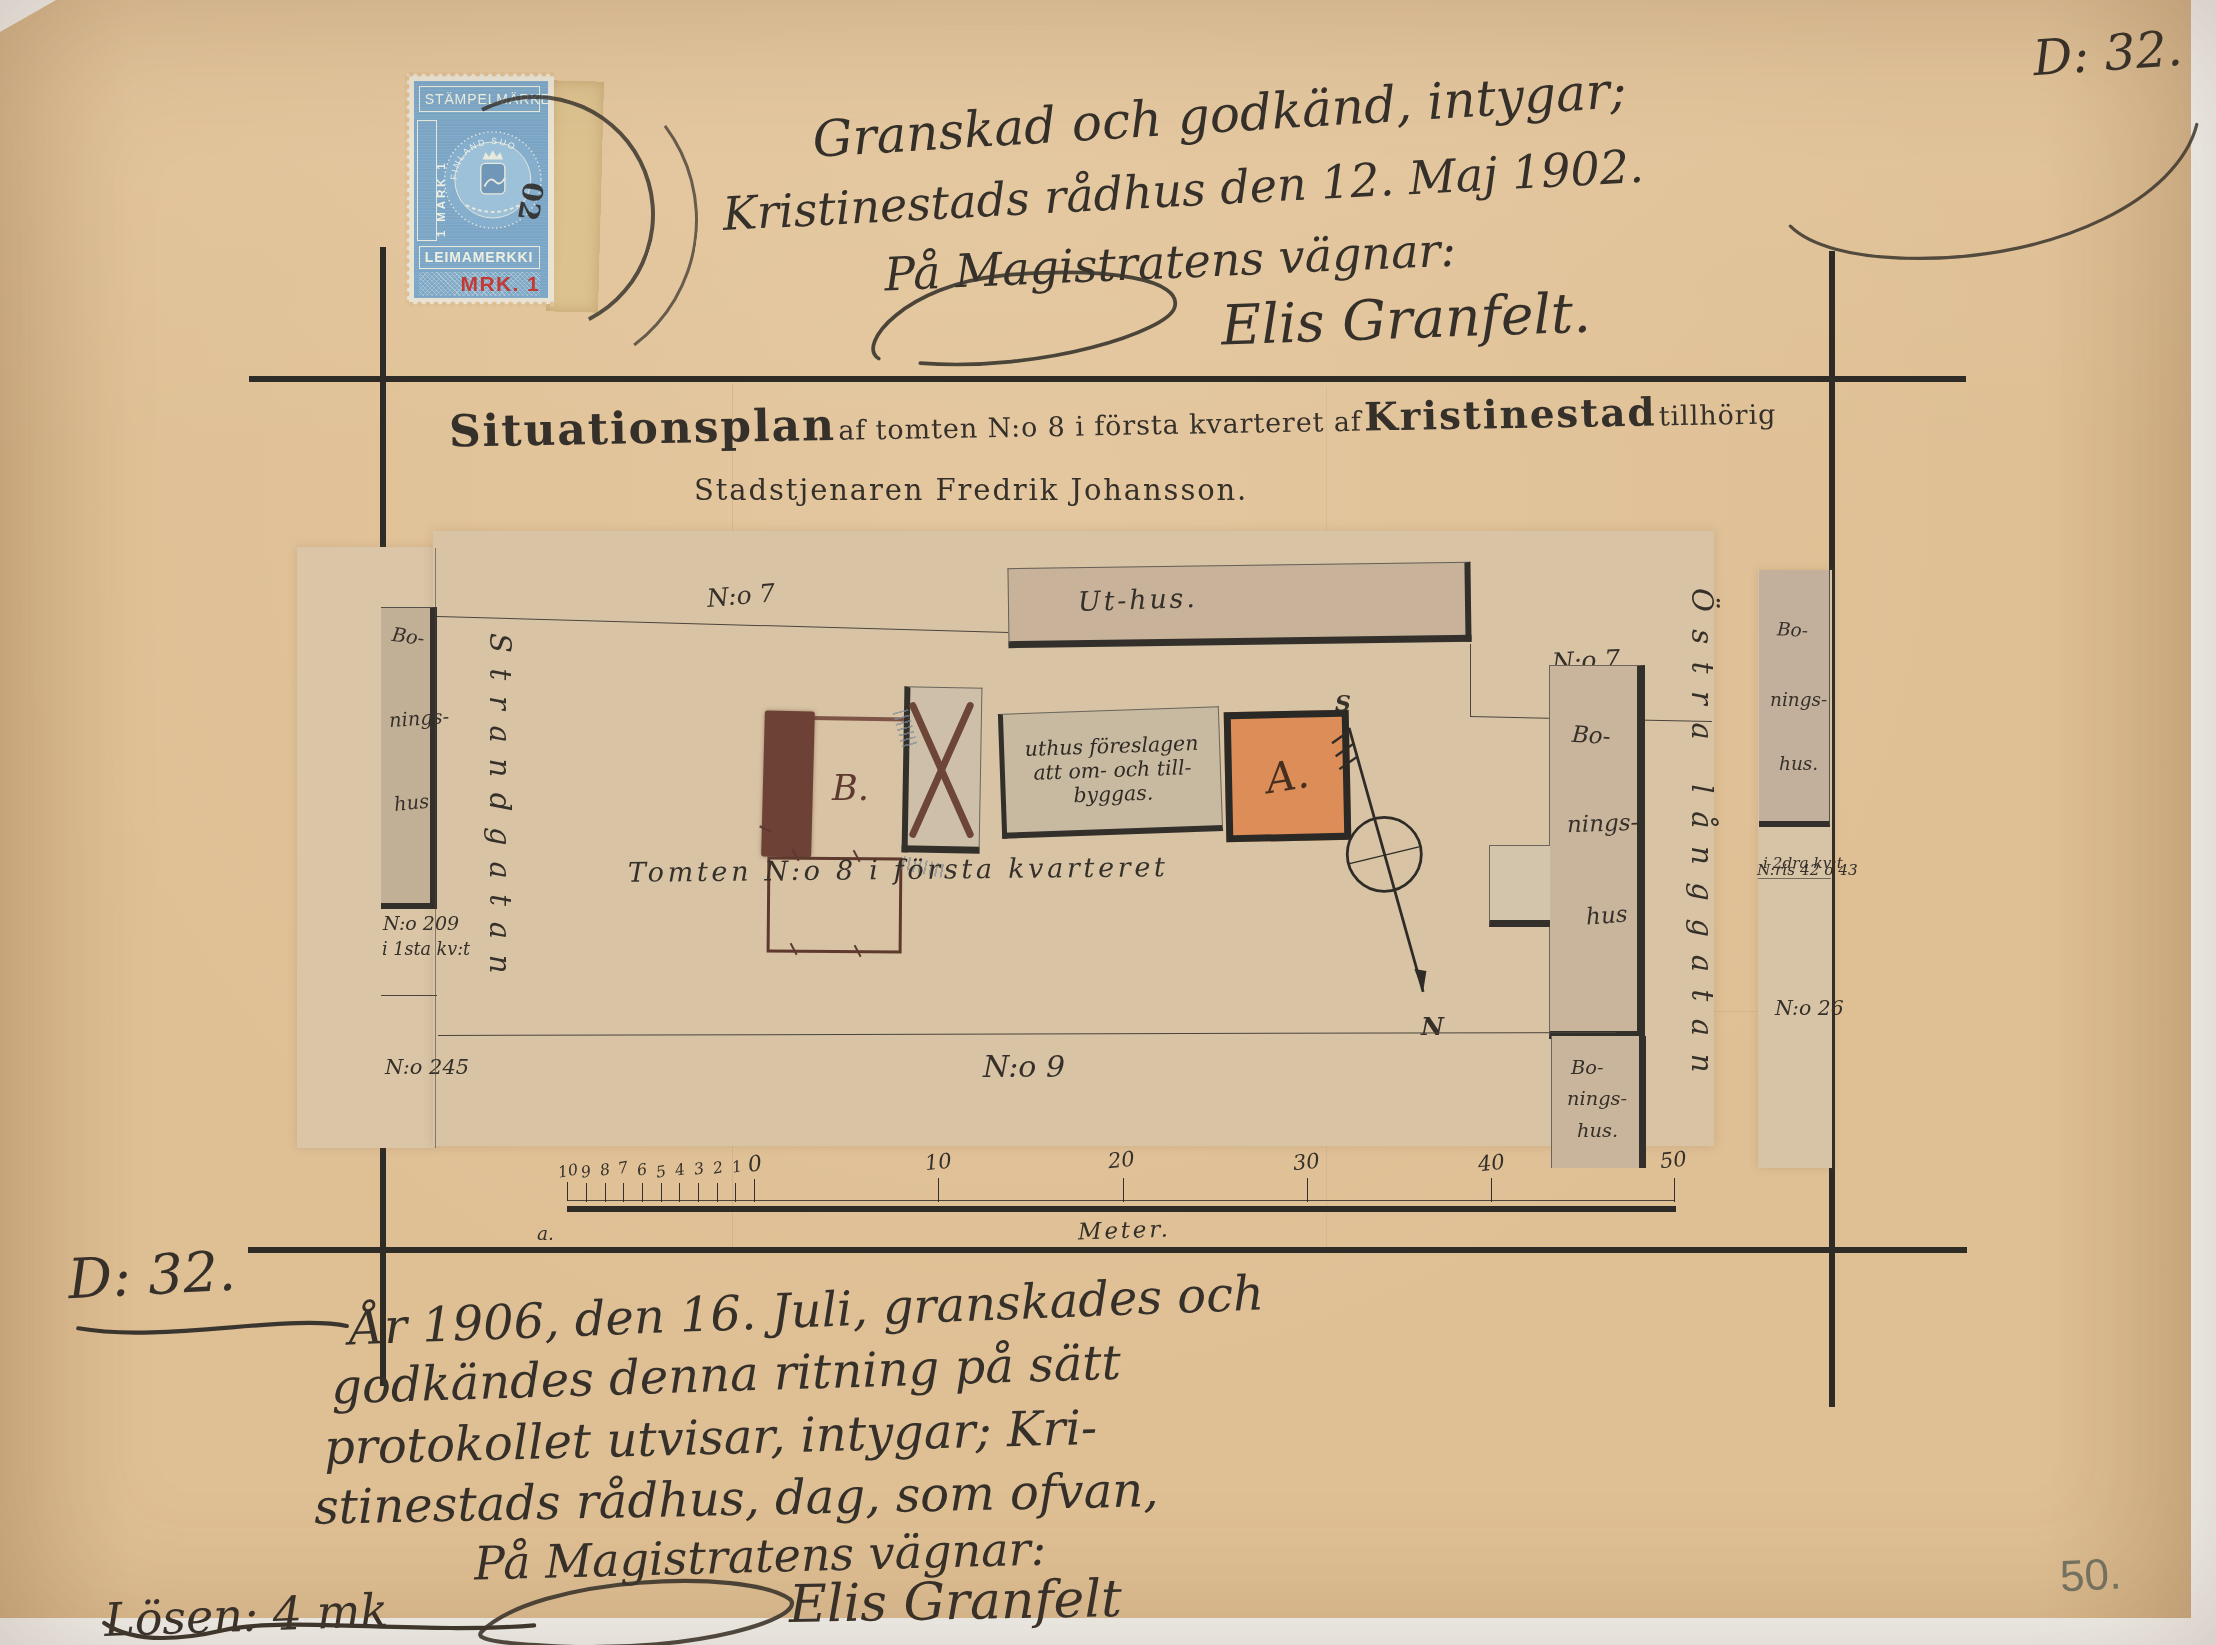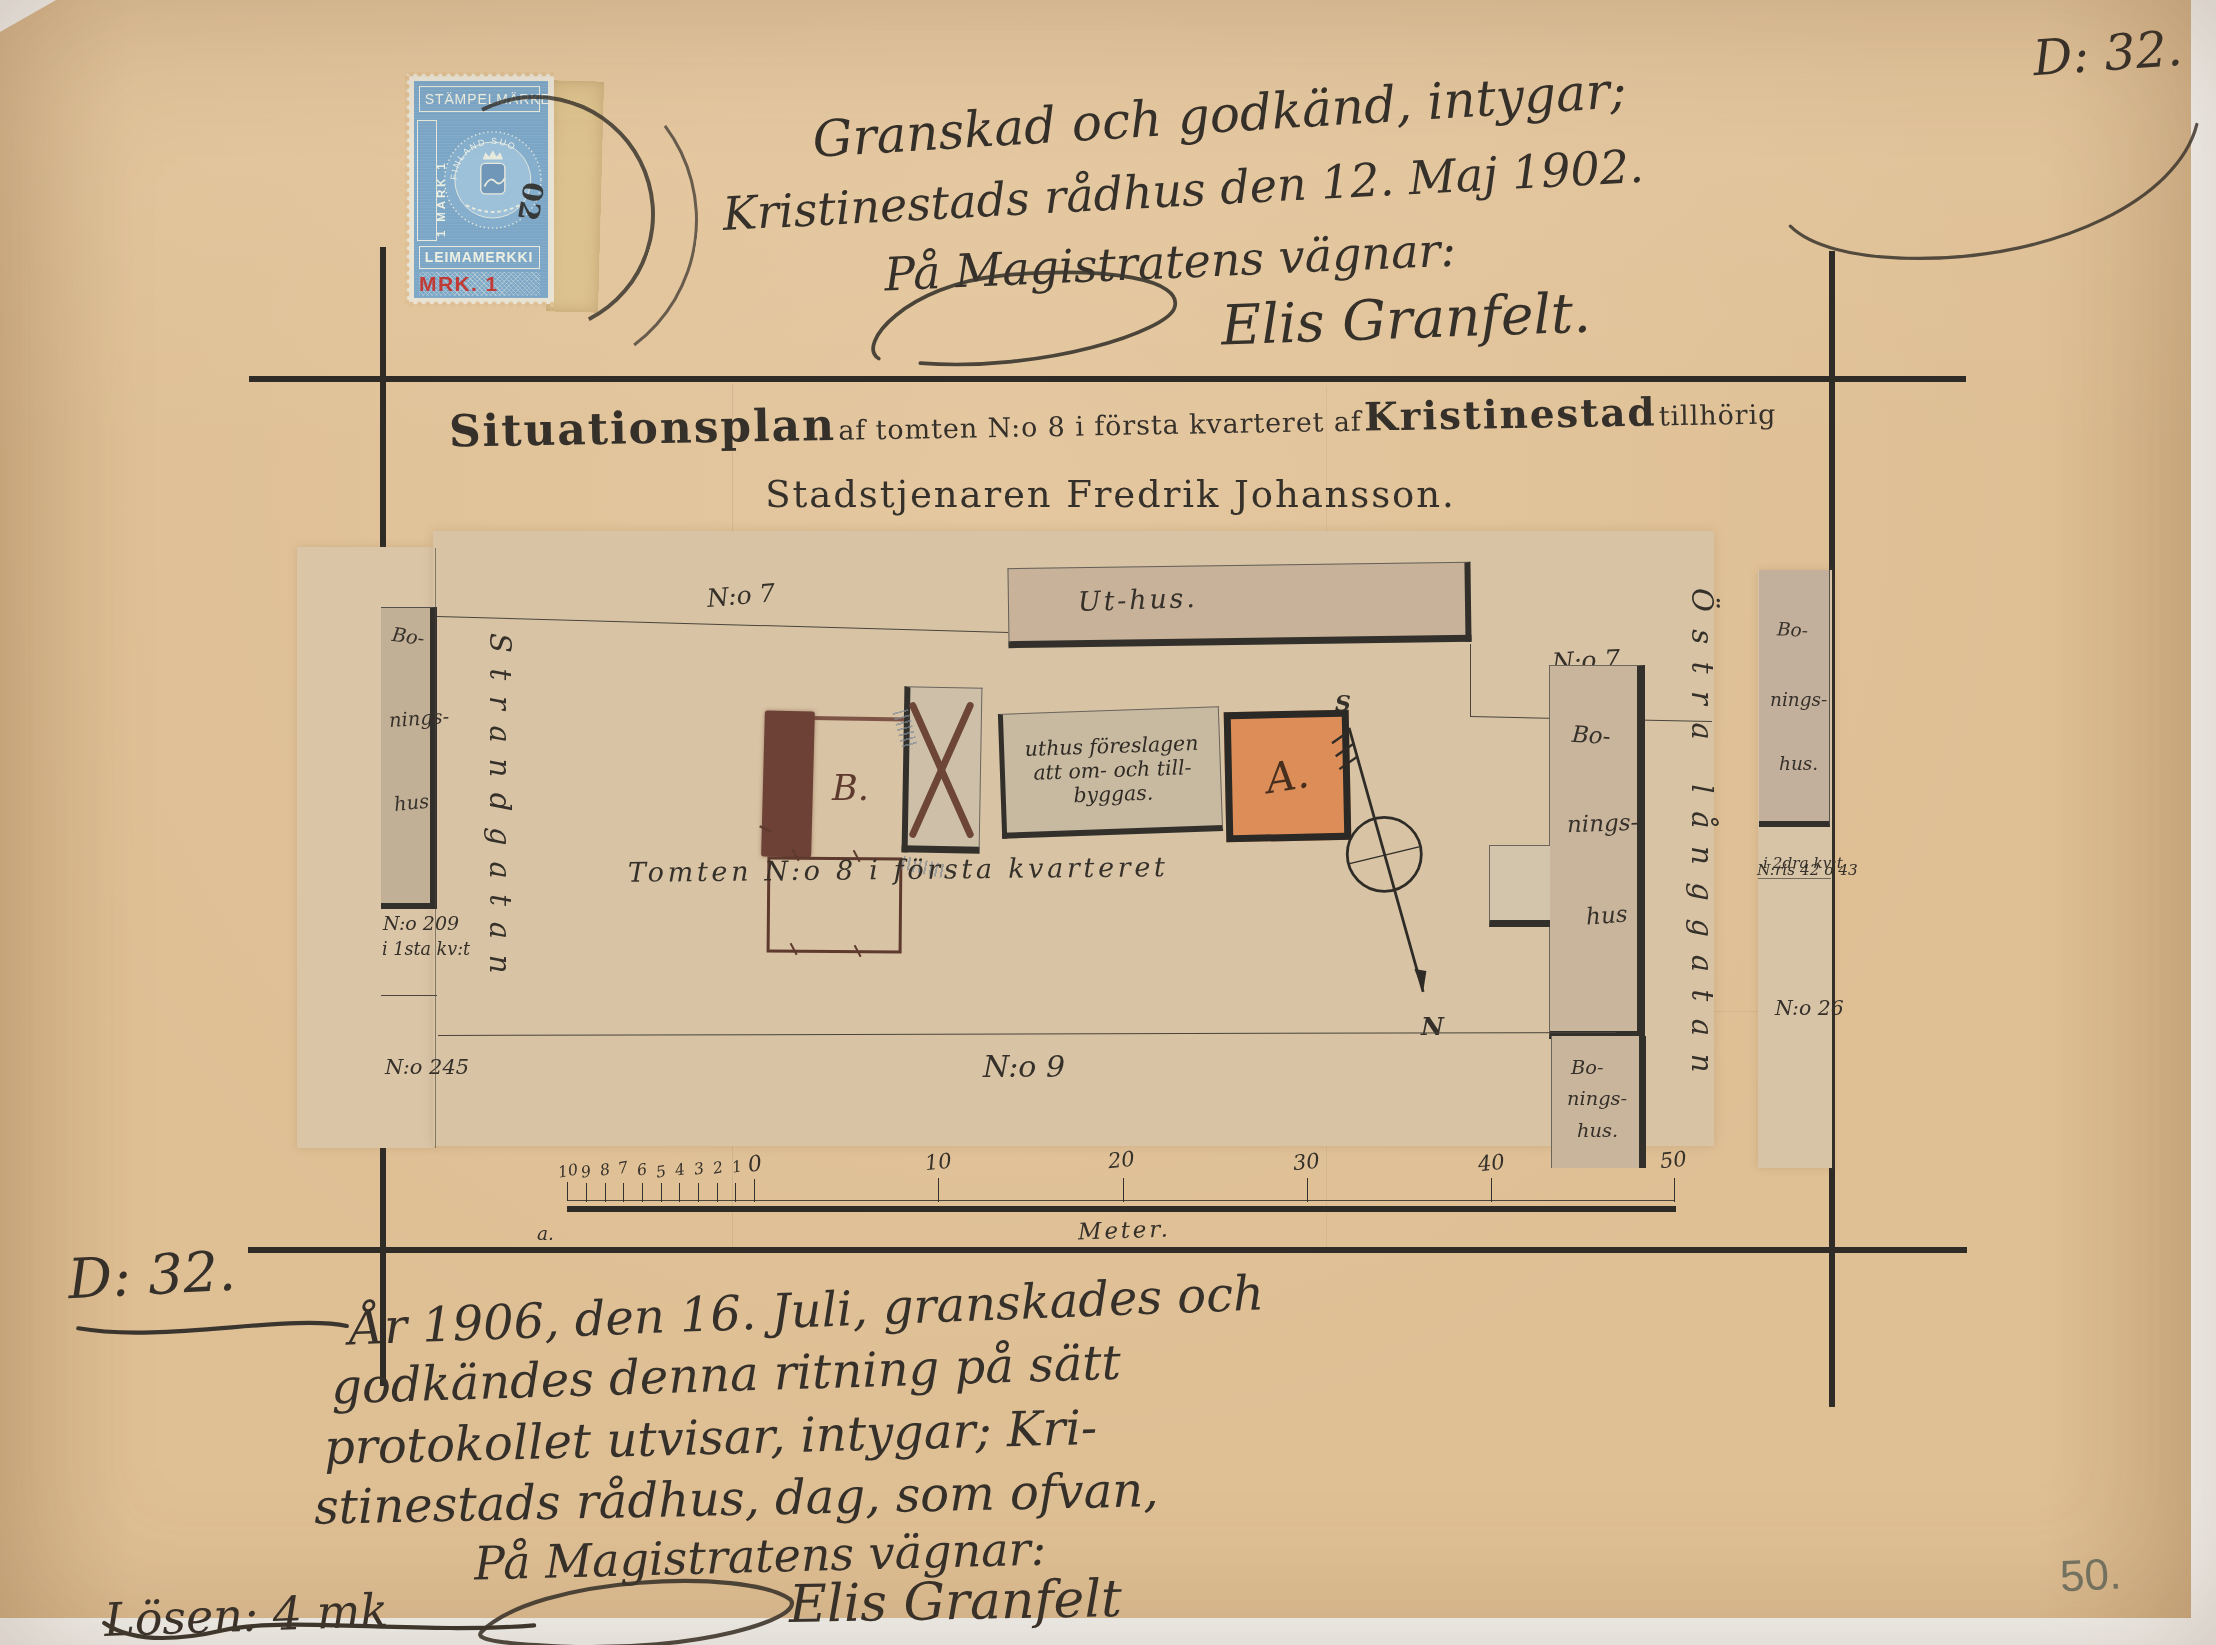--- a/index.html
+++ b/index.html
@@ -74,21 +74,21 @@
             <textPath href="#ringArc">FINLAND SUO</textPath>
           </text>
           <path d="M 96 92 l 6 -16 8 10 8 -14 8 14 8 -10 6 16 z" fill="#e7e9dc"></path>
           <rect x="92" y="100" width="52" height="66" rx="10" fill="#7096b8" stroke="#e7e9dc" stroke-width="3"></rect>
           <path d="M 100 150 q 12 -24 24 -10 q 10 10 20 -8" fill="none" stroke="#e7e9dc" stroke-width="4"></path>
           <path d="M 60 190 q 58 30 116 0" fill="none" stroke="#e7e9dc" stroke-width="4" stroke-dasharray="8 6"></path>
         </svg>
         <div class="abs" style="left:5.6px;top:165px;width:121px;height:23px;border:1.9px solid #e7e9dc;display:flex;align-items:center;padding-left:4.6px;box-sizing:border-box;">
           <span style="font-family:'Liberation Sans',sans-serif;font-weight:bold;font-size:14px;letter-spacing:0.9px;color:#edefe2;white-space:nowrap;">LEIMAMERKKI</span>
         </div>
-        <div class="abs" style="left:5.6px;top:191px;width:121px;height:24px;display:flex;align-items:center;justify-content:flex-start;background-image:repeating-linear-gradient(45deg, rgba(235,238,225,.35) 0 0.9px, transparent 0.9px 3.2px),repeating-linear-gradient(-45deg, rgba(235,238,225,.25) 0 0.9px, transparent 0.9px 3.2px);">
+        <div class="abs" style="left:5.6px;top:191px;width:121px;height:24px;display:flex;align-items:center;justify-content:flex-end;background-image:repeating-linear-gradient(45deg, rgba(235,238,225,.35) 0 0.9px, transparent 0.9px 3.2px),repeating-linear-gradient(-45deg, rgba(235,238,225,.25) 0 0.9px, transparent 0.9px 3.2px);">
           <span style="font-family:'Liberation Sans',sans-serif;font-weight:bold;font-size:21px;letter-spacing:1.4px;color:#c23a35;">MRK. 1</span>
         </div>
       </div>
     </div>
 
     <div class="abs" style="left:9.3px;top:21px;width:231px;height:231px;border-radius:50%;border:4.2px solid transparent;border-top-color:#34302b;border-right-color:#34302b;transform:rotate(18deg);opacity:.8;"></div>
     <div class="abs" style="left:-25.4px;top:-11.6px;width:310px;height:310px;border-radius:50%;border:3.7px solid transparent;border-right-color:#34302b;transform:rotate(8deg);opacity:.7;"></div>
     <span class="t" style="left:104px;top:111px;font-size:28px;font-weight:bold;transform:rotate(100deg);color:#2f2c28;opacity:.9;">02</span>
   </div>
 
@@ -109,21 +109,21 @@
   <div class="hline" style="left:248px;top:1247px;width:1719px;height:6px;"></div>
   <div class="vline" style="left:380px;top:247px;width:6px;height:1139px;"></div>
   <div class="vline" style="left:1829px;top:251px;width:6px;height:1156px;"></div>
 
   <div class="t" style="left:435px;top:394px;width:1355px;text-align:center;transform:rotate(-1deg);white-space:nowrap;">
     <span class="tt" style="font-size:44px;font-weight:bold;letter-spacing:1.9px;">Situationsplan</span>
     <span class="tt" style="font-size:27px;letter-spacing:0.9px;">af tomten N:o 8 i första kvarteret af</span>
     <span class="tt" style="font-size:39px;font-weight:bold;letter-spacing:1.9px;">Kristinestad</span>
     <span class="tt" style="font-size:27px;letter-spacing:0.9px;">tillhörig</span>
   </div>
-  <div class="t tt" style="left:694px;top:473px;width:833px;text-align:center;font-size:37px;letter-spacing:1.9px;">Stadstjenaren Fredrik Johansson.</div>
+  <div class="t tt" style="left:694px;top:473px;width:833px;font-size:29px;letter-spacing:1.9px;">Stadstjenaren Fredrik Johansson.</div>
 
   <div class="abs" style="left:297px;top:547px;width:137px;height:601px;background:#dac5a7;box-shadow:0 0 8.3px rgba(120,85,45,.18);"></div>
   <div class="abs" style="left:433px;top:531px;width:1281px;height:615px;background:var(--sheet);box-shadow:0 0 10.2px rgba(120,85,45,.18);"></div>
   <div class="abs" style="left:1758px;top:570px;width:74px;height:598px;background:#d7c3a5;box-shadow:0 0 8.3px rgba(120,85,45,.18);"></div>
 
   <div class="bld" style="left:381px;top:607px;width:56px;height:302px;background:#c2b096;border-right:7px solid #33302b;border-top:1.9px solid #55504a;border-bottom:6px solid #33302b;"></div>
   <span class="t hw" style="left:392px;top:625px;font-size:19.4px;transform:rotate(8deg);">Bo-</span>
   <span class="t hw" style="left:389px;top:707px;font-size:19.4px;transform:rotate(-4deg);">nings-</span>
   <span class="t hw" style="left:394px;top:791px;font-size:19.4px;transform:rotate(-6deg);">hus.</span>
   <span class="t hw" style="left:383px;top:912px;font-size:19px;">N:o 209</span>

